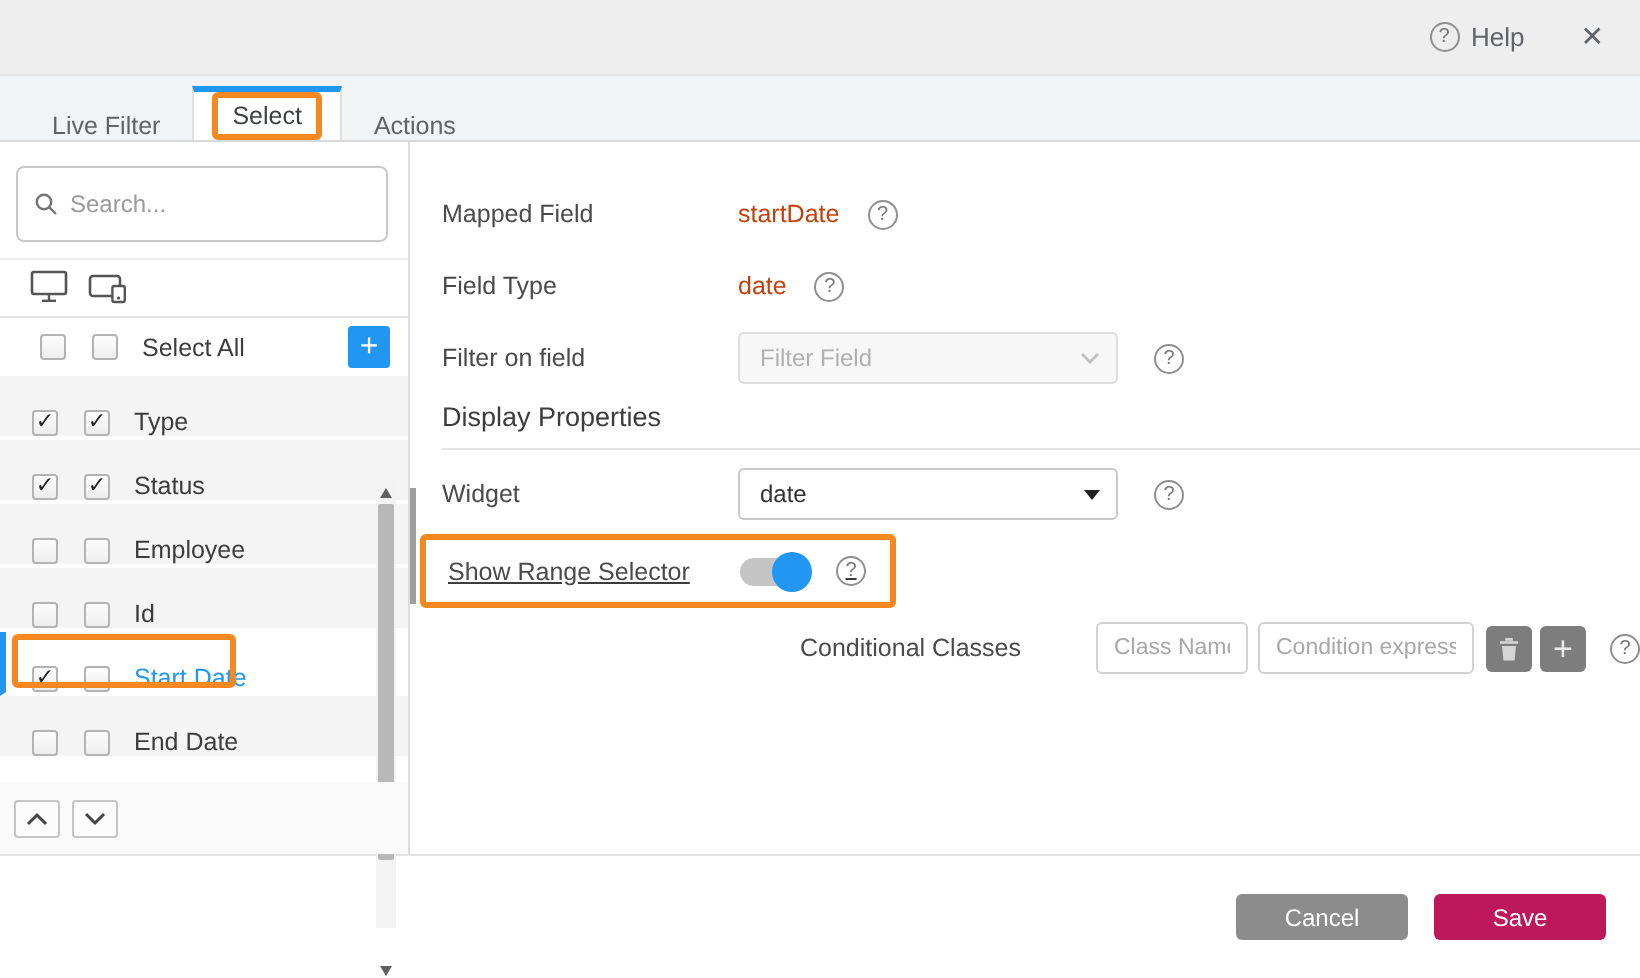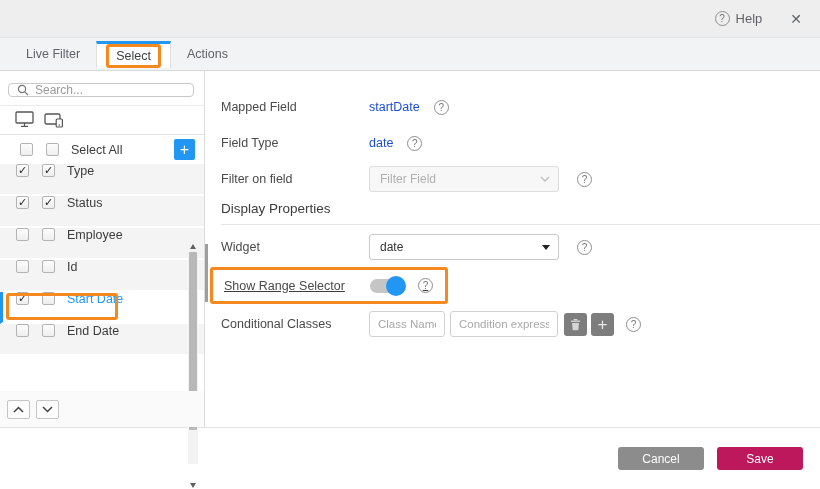--- a/index.html
+++ b/index.html
@@ -9,67 +9,67 @@
 
   
   .hdr { height:38px; background:#eeeeee; display:flex; align-items:center; padding:0 14px 0 20px; border-bottom:1px solid #e2e2e2; }
   .hdr-title { font-size:15px; color:#3b3b3b; }
   .hdr-right { margin-left:auto; display:flex; align-items:center; gap:10px; }
   .help-link { display:flex; align-items:center; gap:6px; color:#5f6368; font-size:13px; cursor:pointer; }
   .qmark { display:inline-flex; align-items:center; justify-content:center; width:15px; height:15px; border:1px solid #8f8f8f; border-radius:50%; font-size:10px; color:#777; background:transparent; flex:0 0 auto; }
   .close-x { font-size:14px; color:#5f6368; cursor:pointer; padding:2px 4px; margin-left:14px; }
 
   
-  .tabstrip { height:33px; background:#f2f3f5; border-bottom:1px solid #d9d9d9; display:flex; align-items:center; padding-left:10px; }
+  .tabstrip { height:33px; background:#f2f3f5; border-bottom:1px solid #d9d9d9; display:flex; align-items:flex-end; padding-left:10px; }
   .tab { display:flex; align-items:center; padding:0 16px; font-size:12.5px; color:#5f6368; cursor:pointer; }
   .tab.active { background:#fff; border-top:3px solid #2196f3; border-left:1px solid #e0e0e0; border-right:1px solid #e0e0e0; color:#3c4043; }
   .tab.active .tab-label { border:3px solid #f5891f; border-radius:3px; padding:2px 7px; margin:0 -7px; }
 
   
   .content { display:flex; height:357px; border-bottom:1px solid #e3e3e3; position:relative; }
   .sidebar { width:205px; border-right:1px solid #dcdcdc; background:#fff; position:relative; }
   .main { flex:1; position:relative; padding-top:18px; }
   .main-scroll-thumb { position:absolute; left:0px; top:173px; width:3px; height:58px; background:#9e9e9e; }
 
   
-  .search-wrap { margin:12px 10px 8px 8px; height:14px; border:1px solid #c9c9c9; border-radius:4px; background:#fff; display:flex; align-items:center; padding:0 8px; gap:6px;text-align:center; }
+  .search-wrap { margin:12px 10px 8px 8px; height:38px; border:1px solid #c9c9c9; border-radius:4px; background:#fff; display:flex; align-items:center; padding:0 8px; gap:6px;text-align:center; }
   .search-ph { font-size:12px; color:#9a9a9a; }
   .search-sep { border-bottom:1px solid #ececec; }
   .dev-row { display:flex; align-items:center; gap:9px; padding:5px 0 6px 15px; border-bottom:1px solid #e3e3e3; }
   .dev-row svg { display:block; }
 
   .selall-row { height:29px; display:flex; align-items:center; padding-left:20px; background:#fff; }
   .selall-label { font-size:12.5px; color:#3c3c3c; margin-left:12px; }
   .add-btn { margin-left:auto; margin-right:9px; width:21px; height:21px; background:#2196f3; color:#fff; border-radius:2px; display:flex; align-items:center; justify-content:center; font-size:16px; line-height:1; cursor:pointer; }
 
   .cb { width:13px; height:13px; border:1px solid #b3b3b3; border-radius:2px; background:linear-gradient(#fdfdfd,#eee); display:inline-flex; align-items:center; justify-content:center; flex:0 0 auto; cursor:pointer; position:relative; }
   .cb.checked::after { content:"✓"; font-size:11px; font-weight:bold; color:#222; line-height:1; }
   .cb + .cb { margin-left:13px; }
 
   .field-list { position:relative; }
-  .field-row { height:32px; background:#f4f4f4; border-bottom:2px solid #fff; display:flex; align-items:flex-start; padding-left:16px; position:relative; cursor:pointer; }
+  .field-row { height:32px; background:#f4f4f4; border-bottom:2px solid #fff; display:flex; align-items:flex-end; padding-left:16px; position:relative; cursor:pointer; }
   .field-row .row-label { font-size:12.5px; color:#3c3c3c; margin-left:12px; }
   .field-row.selected { background:#fff; border-left:3px solid #2196f3; padding-left:13px; }
   .field-row.selected .row-label { color:#2196f3; }
   .row-highlight { position:absolute; left:3px; top:1px; width:112px; height:27px; border:3px solid #f5891f; border-radius:3px; pointer-events:none; }
 
   
   .sb-scroll { position:absolute; right:6px; top:0; width:10px; height:224px; background:#f3f3f3; }
   .sb-up, .sb-down { position:absolute; left:2px; width:0; height:0; border-left:3.5px solid transparent; border-right:3.5px solid transparent; cursor:pointer; }
   .sb-up { top:4px; border-bottom:5px solid #606060; }
   .sb-down { bottom:-24px; border-top:5px solid #606060; }
   .sb-thumb { position:absolute; left:1px; top:12px; width:8px; height:178px; background:#b8b8b8; border-radius:1px; cursor:pointer; }
 
   .sb-bottom { position:absolute; left:0; bottom:0; width:100%; height:36px; background:#fafafa; display:flex; align-items:center; gap:6px; padding-left:7px; }
   .mv-btn { width:23px; height:19px; border:1px solid #c5c5c5; border-radius:2px; background:#fcfcfc; display:flex; align-items:center; justify-content:center; cursor:pointer; }
 
   
   .form-row { display:flex; align-items:center; height:36px; }
   .f-label { width:148px; margin-left:16px; font-size:12.5px; color:#4a4a4a; flex:0 0 auto; }
-  .f-value { font-size:12.5px; color:#1d4ed8; margin-right:14px; }
+  .f-value { font-size:12.5px; color:#c2410c; margin-right:14px; }
   .sel { width:190px; height:26px; border:1px solid #c9c9c9; border-radius:3px; background:#fff; display:flex; align-items:center; padding:0 8px 0 10px; font-size:12px; color:#333; cursor:pointer; }
   .sel .caret { margin-left:auto; width:0; height:0; border-left:4px solid transparent; border-right:4px solid transparent; border-top:5px solid #222; }
   .sel.disabled { background:#f7f7f7; border-color:#ddd; color:#b0b0b0; cursor:default; }
   .sel .chev { margin-left:auto; }
   .row-help { margin-left:18px; }
 
   .section-hd { margin:4px 0 0 16px; padding-bottom:8px; border-bottom:1px solid #e4e4e4; font-size:13.5px; color:#3c3c3c; }
 
   .toggle-box { display:flex; align-items:center; width:fit-content; margin-left:5px; border:3px solid #f5891f; border-radius:3px; padding:8px 12px 8px 8px; margin-top:2px; margin-bottom:2px;text-decoration:underline; }
   .toggle-box .f-label { width:146px; margin-left:3px; }
@@ -242,21 +242,21 @@
       </div>
 
       <div class="toggle-box">
         <span class="f-label">Show Range Selector</span>
         <div class="toggle">
           <div class="knob"></div>
         </div>
         <span class="qmark">?</span>
       </div>
 
-      <div class="form-row" style="margin-top:2px;">
+      <div class="form-row" style="margin-top:2px;justify-content:flex-end;">
         <span class="f-label">Conditional Classes</span>
         <input class="txt-input inp-class" placeholder="Class Name" style="">
         <input class="txt-input inp-cond" placeholder="Condition expression" style="">
         <div class="sq-btn">
           <svg width="11" height="13" viewBox="0 0 11 13">
             <rect x="1" y="2.6" width="9" height="1.3" fill="#d5d5d5"></rect>
             <rect x="3.6" y="1" width="3.8" height="1.4" fill="#d5d5d5"></rect>
             <path d="M2 5 h7 l-.7 7.2 h-5.6 z" fill="#d5d5d5"></path>
           </svg>
         </div>

